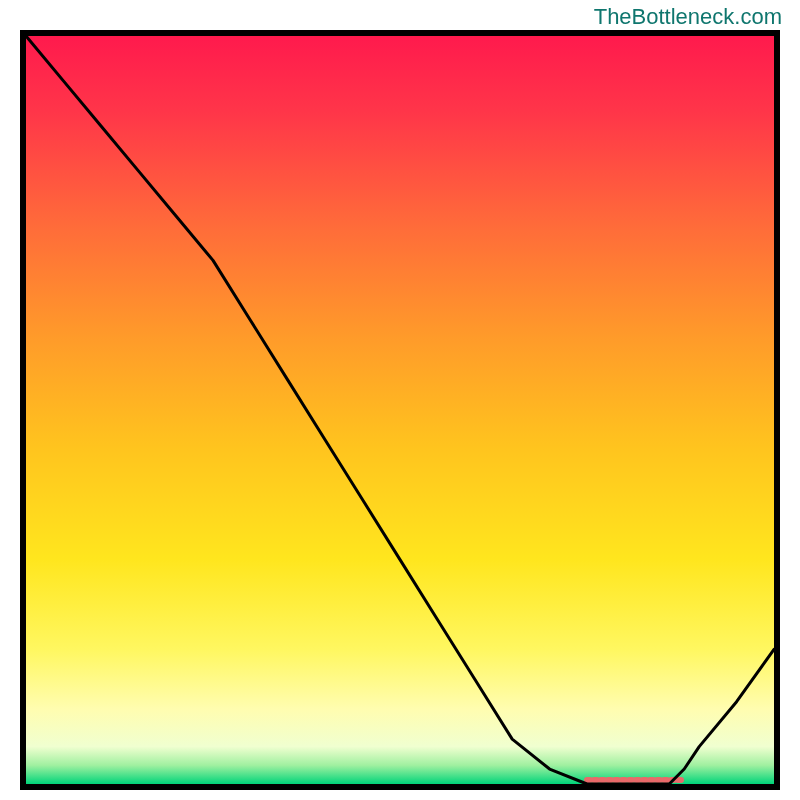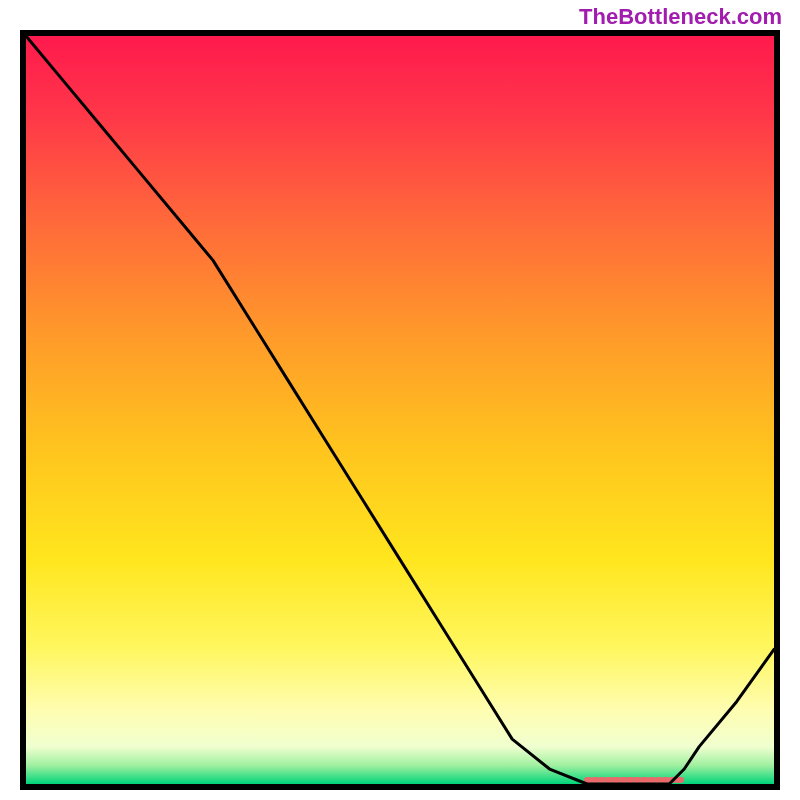--- a/index.html
+++ b/index.html
@@ -13,22 +13,22 @@
 .container {
   position: relative;
   width: 800px;
   height: 800px;
 }
 .watermark {
   position: absolute;
   top: 4px;
   right: 18px;
   font-size: 22px;
-  font-weight: bold;
-  color: #a21caf;
+  font-weight: normal;
+  color: #0f766e;
   z-index: 10;
 }
 .plot-wrap {
   position: absolute;
   left: 20px;
   top: 30px;
   width: 760px;
   height: 760px;
 }
 svg {

